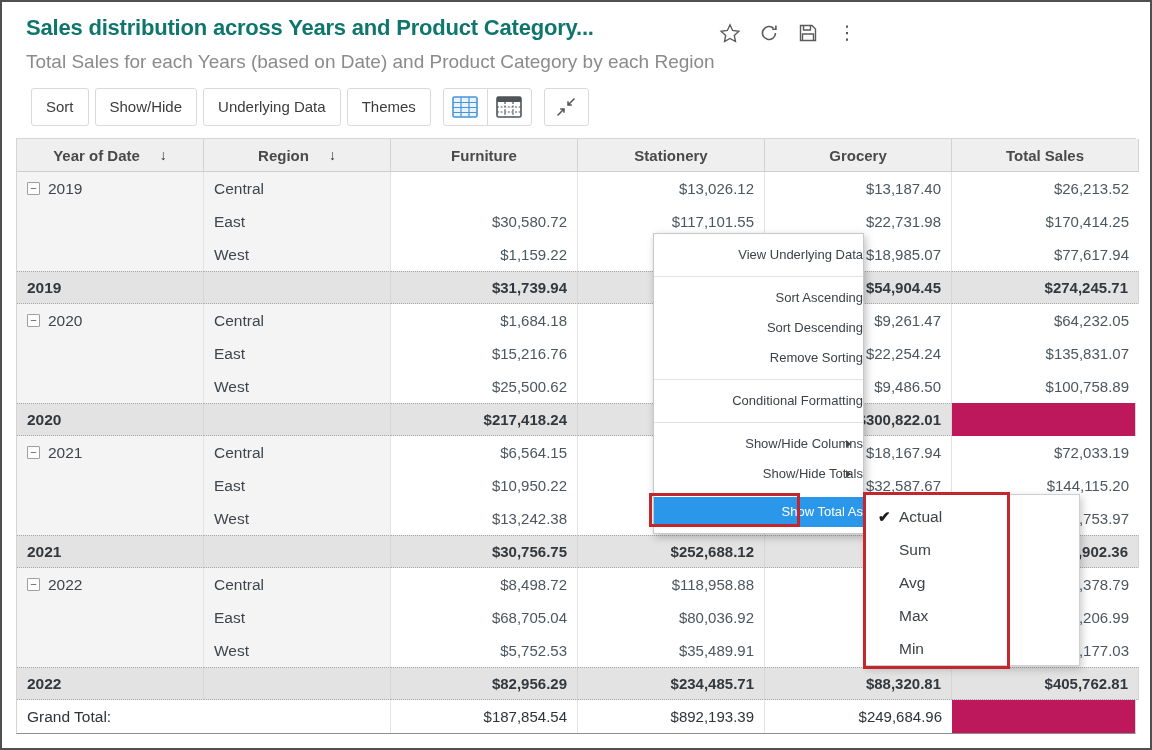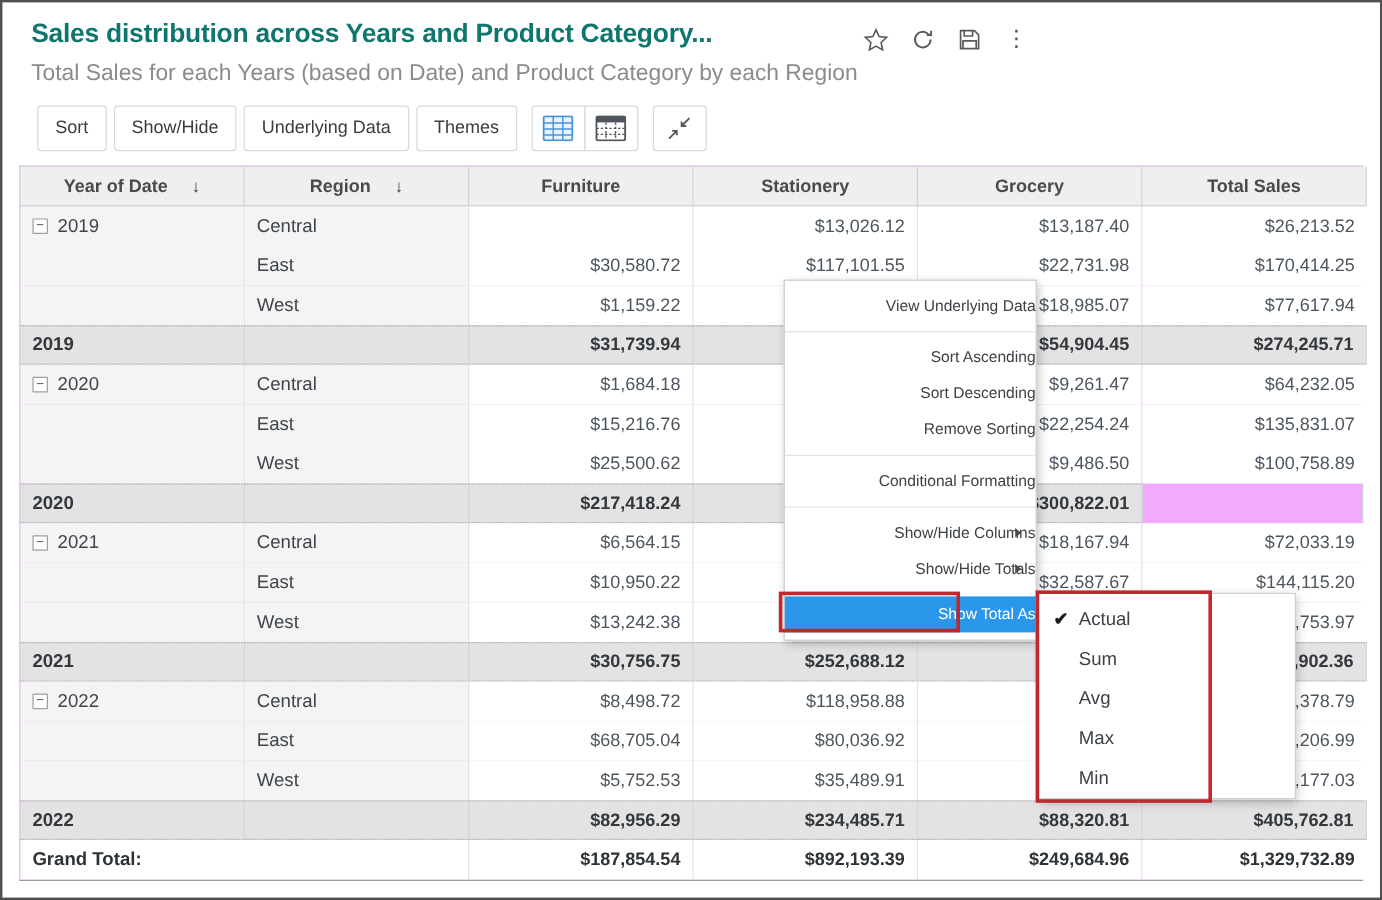--- a/index.html
+++ b/index.html
@@ -17,34 +17,34 @@
   .toolbar { position:absolute; left:16px; top:86px; height:38px; display:flex; align-items:stretch;padding-left:13px; }
   .btn { border:1px solid #d9d9d9; border-radius:3px; background:#fff; font-size:15px; color:#3c3c3c;
          padding:0 14px; line-height:36px; margin-right:6px; cursor:pointer; font-family:"Liberation Sans",sans-serif; }
   .icon-btn { border:1px solid #d9d9d9; background:#fff; width:45px; display:flex; align-items:center; justify-content:center; cursor:pointer; }
   .icon-pair { display:flex; margin-left:6px; }
   .icon-pair .icon-btn:first-child { border-radius:3px 0 0 3px; }
   .icon-pair .icon-btn:last-child { border-radius:0 3px 3px 0; margin-left:-1px; }
   .icon-solo { margin-left:12px; border-radius:3px; }
 
   
-  .pivot { position:absolute; left:14px; top:136px; width:1120px; border:1px solid #d4d4d4; border-bottom:1px solid #8f8f8f; background:#f0abfc; }
+  .pivot { position:absolute; left:14px; top:136px; width:1120px; border:1px solid #d4d4d4; border-bottom:1px solid #8f8f8f; background:#be185d; }
   .prow { display:grid; grid-template-columns:187px 187px 187px 187px 187px 187px; height:33px; }
   .prow.grand { height:33px; }
   .cell { height:100%; display:flex; align-items:center; border-right:1px solid #e3e3e4; overflow:hidden; }
   .cell:last-child { border-right:none; }
   .hrow .cell { background:#efeff0; justify-content:center; border-right:1px solid #d2d2d2; border-bottom:1px solid #cdcdcd;
                 font-weight:bold; font-size:15px; color:#4a4a4a; }
   .sort-arrow { margin-left:20px; font-size:14px; font-weight:normal; color:#333; }
   .rowhead { background:#f4f4f5; padding-left:10px; font-size:15.5px; color:#3f454b; gap:8px; }
   .val { justify-content:flex-end; padding-right:10px; font-size:15px; color:#4d565e; background:#fff; }
   .subtotal .cell { background:#e3e3e4; border-top:1px dotted #a8a8a8; border-bottom:1px dotted #a8a8a8;
                     font-weight:bold; color:#33383d; border-right:1px solid #d6d6d6; }
   .subtotal .rowhead { font-size:15.5px; }
-  .grand .cell { background:#fff; font-weight:bold; color:#2e3338; }
+  .grand .cell { background:#fff; font-weight:normal; color:#2e3338; }
   .grand .glabel { grid-column:span 2; padding-left:10px; font-size:15.5px; justify-content:flex-start; }
   .expbox { width:13px; height:13px; min-width:13px; border:1px solid #9aa0a5; border-radius:1px; display:inline-flex;
             align-items:center; justify-content:center; font-size:11px; line-height:11px; color:#555; background:#fdfdfd; cursor:pointer; }
 
   
   .menu { position:absolute; left:651px; top:231px; width:211px; background:#fff; border:1px solid #c8c8c8;
           box-shadow:2px 3px 8px rgba(0,0,0,0.25); padding:6px 0; z-index:10; }
   .menu-item { height:30px; line-height:30px; padding-left:15px; font-size:13px; color:#3d4247; position:relative; cursor:pointer; white-space:nowrap;text-align:right; }
   .menu-sep { border-top:1px solid #e2e2e2; margin:6px 0; }
   .menu-item.selected { background:#2b97ea; color:#fff; margin-top:8px; }
@@ -303,21 +303,20 @@
         <div class="cell val">$82,956.29</div>
         <div class="cell val">$234,485.71</div>
         <div class="cell val">$88,320.81</div>
         <div class="cell val">$405,762.81</div>
       </div>
       <div class="prow grand">
         <div class="cell glabel">Grand Total:</div>
         <div class="cell val">$187,854.54</div>
         <div class="cell val">$892,193.39</div>
         <div class="cell val">$249,684.96</div>
-        <div class="cell val">$1,329,732.89</div>
       </div>
     </div>
 
   <div class="menu" id="menu">
       <div class="menu-item">View Underlying Data</div>
       <div class="menu-sep"></div>
       <div class="menu-item">Sort Ascending</div>
       <div class="menu-item">Sort Descending</div>
       <div class="menu-item">Remove Sorting</div>
       <div class="menu-sep"></div>

